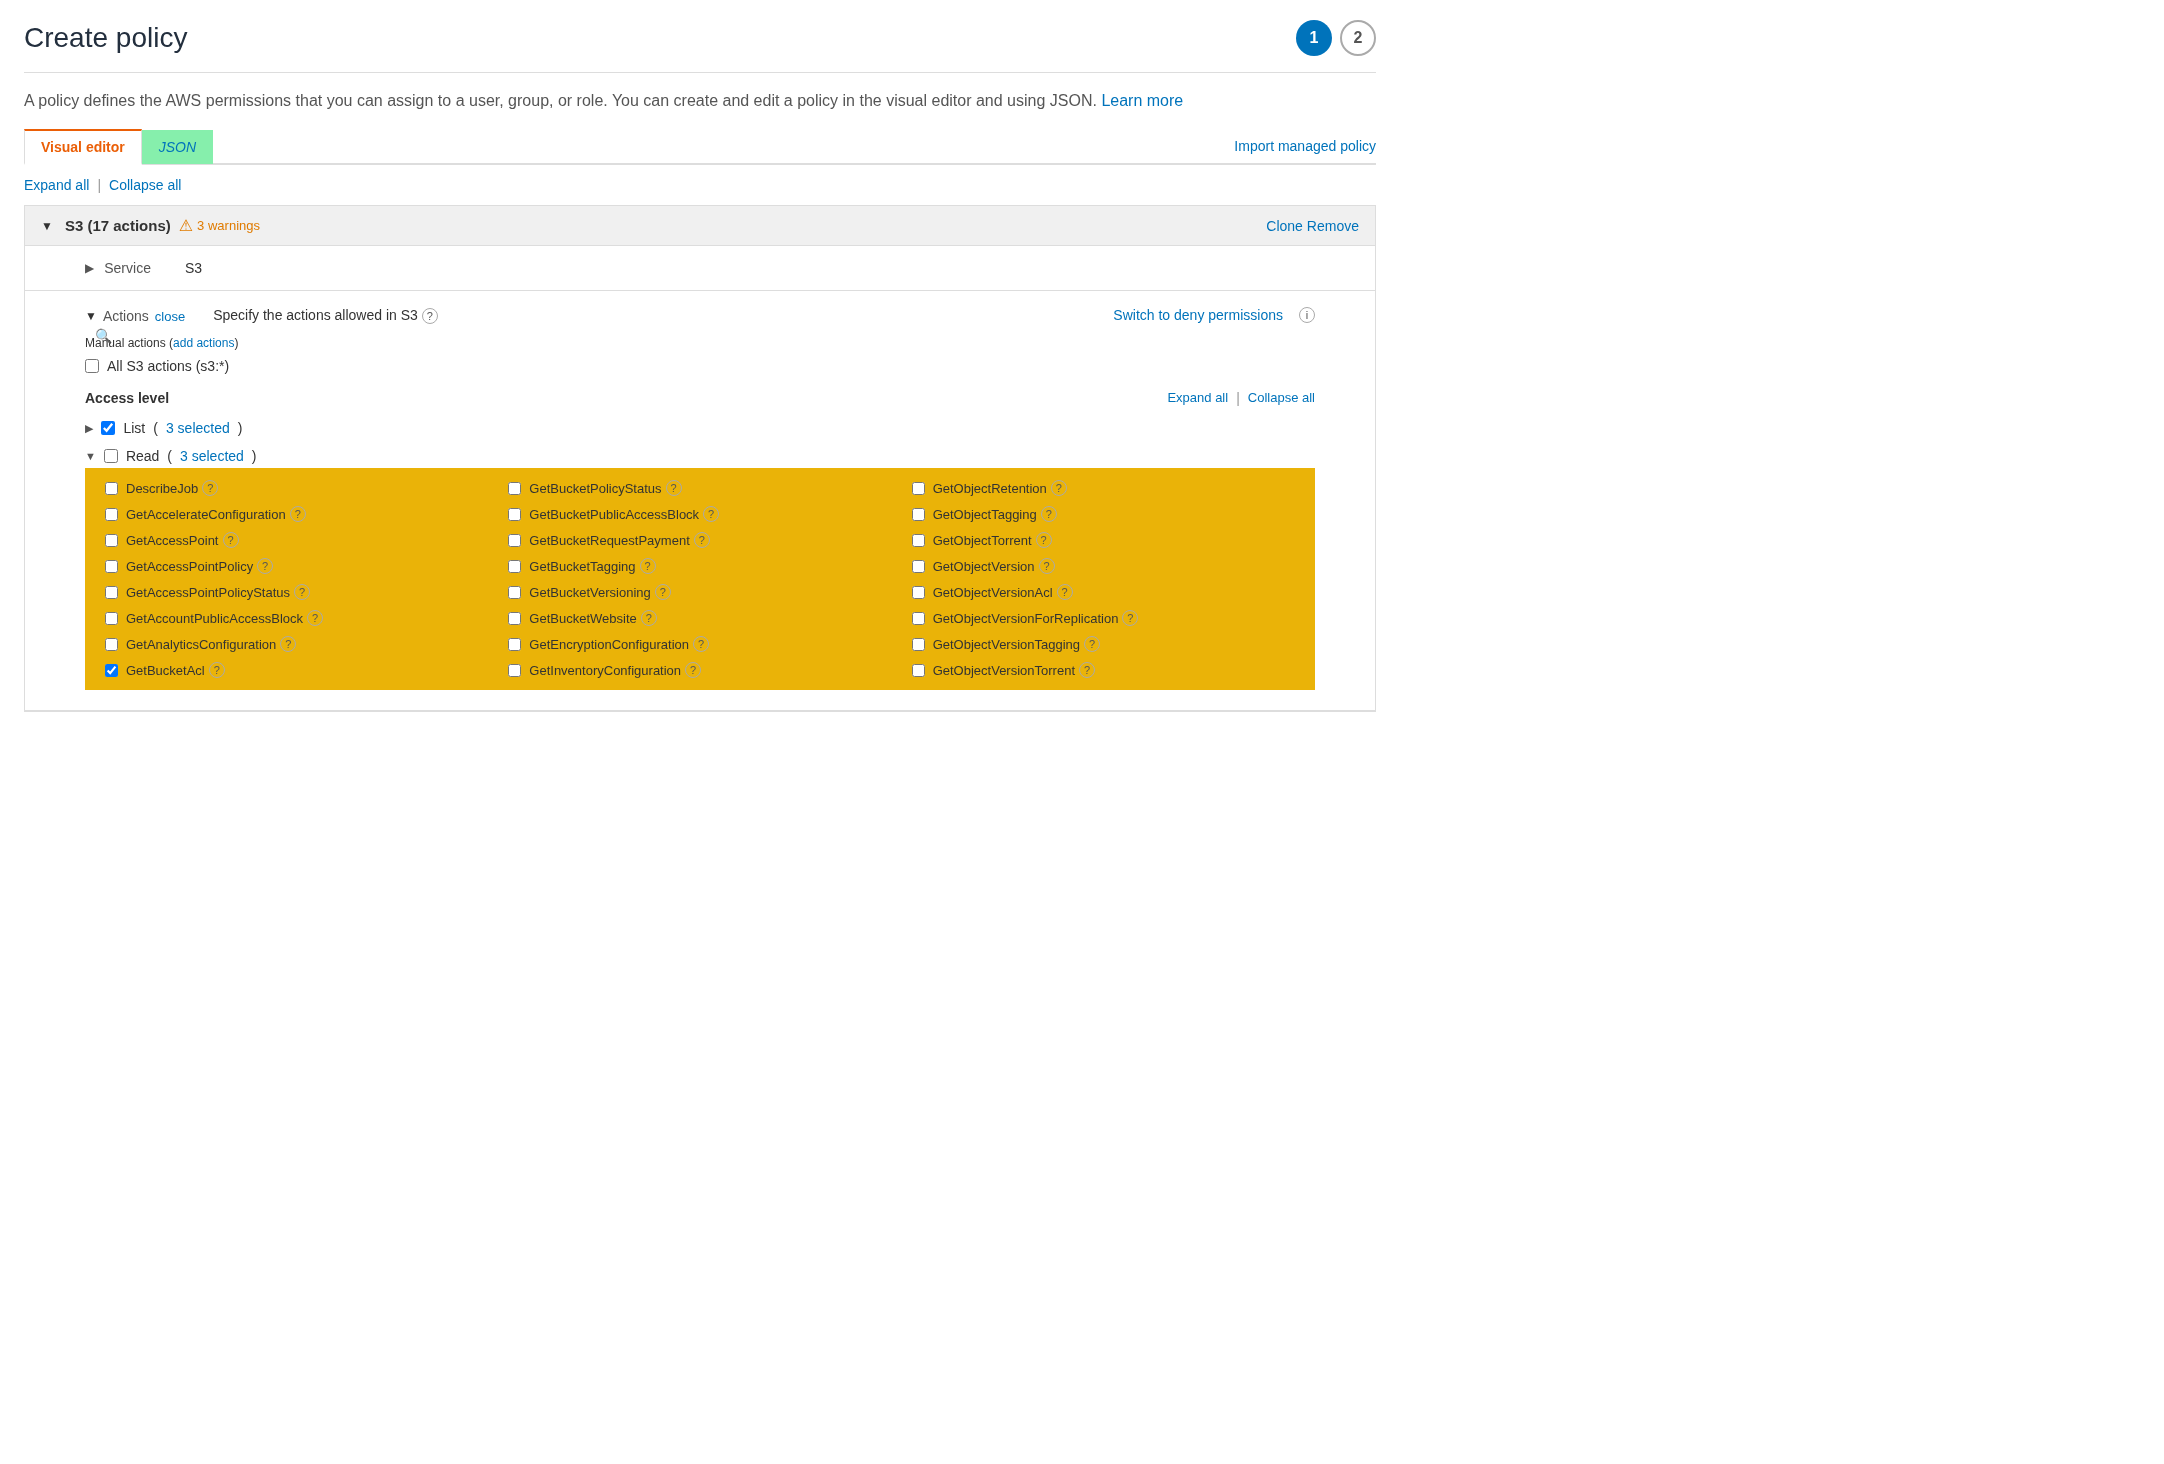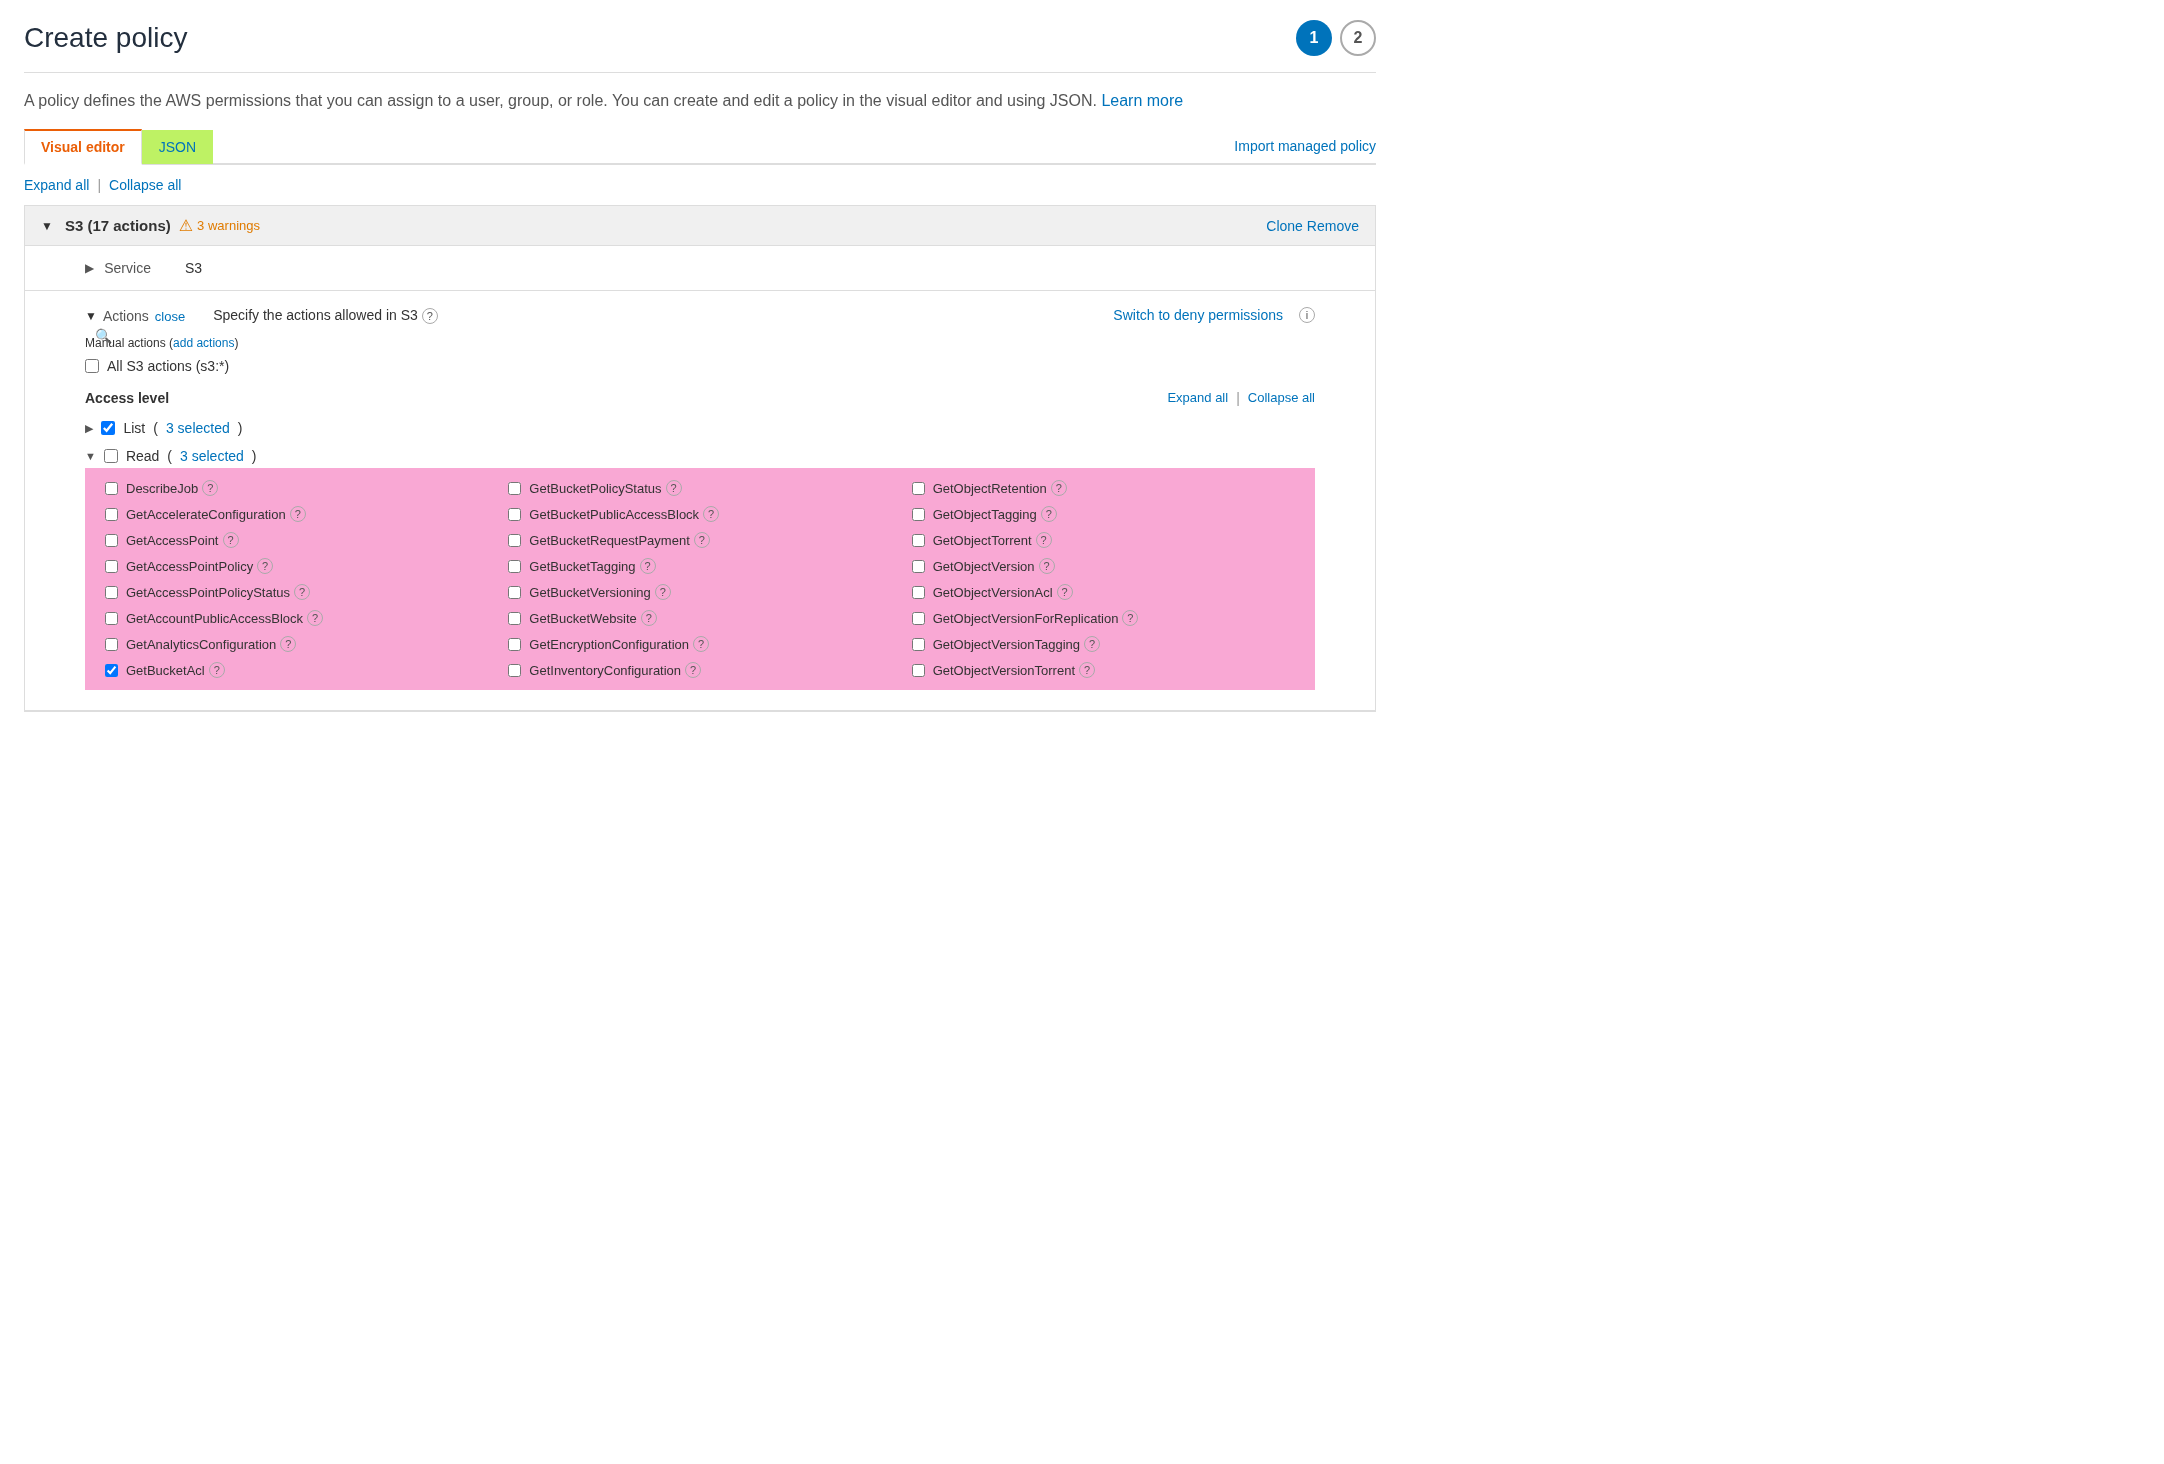--- a/index.html
+++ b/index.html
@@ -15,21 +15,21 @@
     .step-circle.inactive { background: #fff; color: #555; border: 2px solid #aaa; }
     
     .divider { border: none; border-top: 1px solid #ddd; margin: 8px 0 16px; }
     
     .description { color: #555; font-size: 16px; margin-bottom: 16px; line-height: 1.5; }
     .description a { color: #0073bb; text-decoration: none; }
     
     .tabs-bar { display: flex; align-items: center; border-bottom: 2px solid #ddd; margin-bottom: 12px; position: relative; }
     .tab { padding: 8px 16px; cursor: pointer; font-size: 14px; border: 1px solid transparent; margin-bottom: -2px; }
     .tab.active { border: 1px solid #ddd; border-bottom: 2px solid #fff; background: #fff; font-weight: 600; color: #eb5f07; border-top: 2px solid #eb5f07; }
-    .tab.inactive { color: #0073bb; background: #bef264; }
+    .tab.inactive { color: #0073bb; background: #86efac; font-style: italic; }
     
     .import-link { position: absolute; right: 0; color: #0073bb; cursor: pointer; font-size: 14px; }
     
     .expand-collapse-bar { display: flex; gap: 8px; margin-bottom: 12px; font-size: 14px; }
     .expand-collapse-bar a { color: #0073bb; cursor: pointer; text-decoration: none; }
     .expand-collapse-bar span { color: #999; }
     
     .policy-block { border: 1px solid #ddd; margin-bottom: 8px; }
     
     .policy-block-header { background: #f0f0f0; padding: 10px 16px; display: flex; align-items: center; justify-content: space-between; border-bottom: 1px solid #ddd; }
@@ -68,21 +68,21 @@
     .access-level-links { display: flex; gap: 8px; }
     .access-level-links a { color: #0073bb; cursor: pointer; font-size: 13px; text-decoration: none; }
     .access-level-links span { color: #999; }
     
     .access-group { margin-bottom: 4px; }
     .access-group-header { display: flex; align-items: center; gap: 8px; padding: 4px 0; cursor: pointer; font-size: 14px; }
     .access-group-header .group-chevron { font-size: 11px; color: #555; }
     .access-group-header input[type=checkbox] { width: 14px; height: 14px; }
     .selected-count { color: #0073bb; }
     
-    .items-grid { background: #f9a8d4; padding: 12px 20px; display: grid; grid-template-columns: 1fr 1fr 1fr; gap: 10px 20px; }
+    .items-grid { background: #eab308; padding: 12px 20px; display: grid; grid-template-columns: 1fr 1fr 1fr; gap: 10px 20px; }
     .grid-item { display: flex; align-items: center; gap: 8px; font-size: 13px; }
     .grid-item input[type=checkbox] { width: 13px; height: 13px; flex-shrink: 0; }
     .grid-item label { color: #333; display: flex; align-items: center; gap: 4px; cursor: pointer; }
   </style>
 </head>
 <body>
 
 <div class="page-wrapper">
 
   <div class="page-header">

